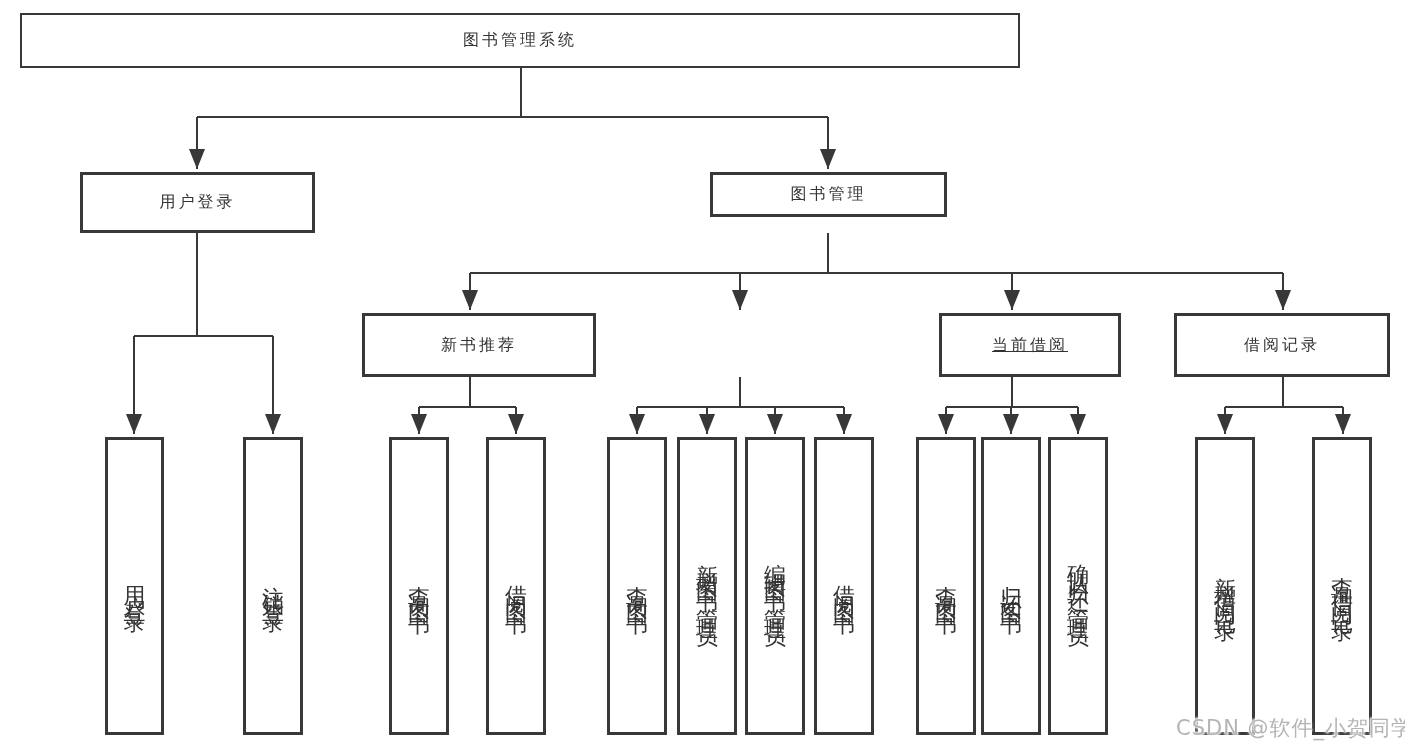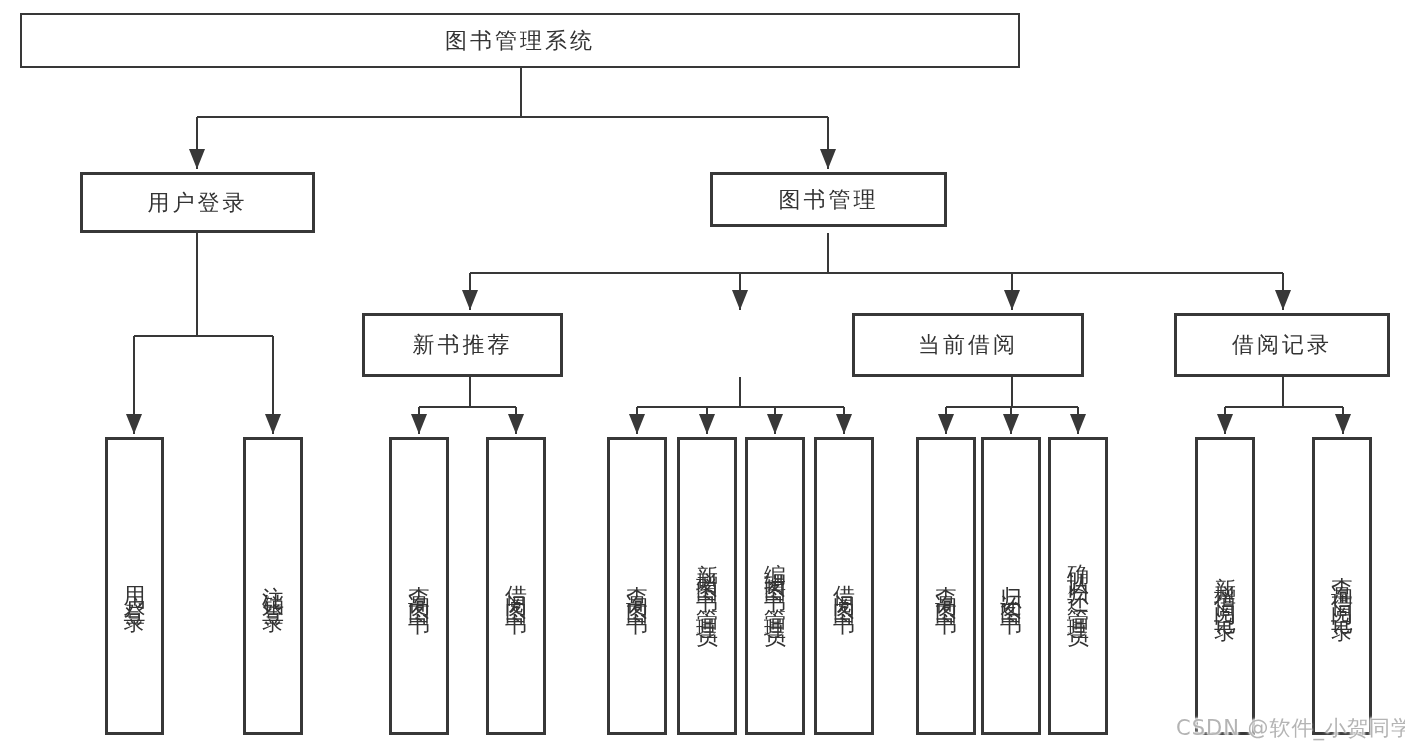--- a/index.html
+++ b/index.html
@@ -31,21 +31,21 @@
   }
   #connectors .ah-fill { fill: var(--line); stroke: none; }
   .box {
     position: absolute;
     box-sizing: border-box;
     border: 3px solid var(--line);
     background: var(--bg);
     display: flex;
     align-items: center;
     justify-content: center;
-    font-size: 22px;
+    font-size: 16px;
     letter-spacing: 3px;
     color: var(--text);
     text-align: center;
     z-index: 2;
   }
   .box.root { border-width: 2px; }
   .box.vbox {
     writing-mode: vertical-rl;
     text-orientation: mixed;
     letter-spacing: 9px;
@@ -110,24 +110,24 @@
     <line x1="946" y1="407" x2="946" y2="434" marker-end="url(#ah)"></line>
     <line x1="1011" y1="407" x2="1011" y2="434" marker-end="url(#ah)"></line>
     <line x1="1078" y1="407" x2="1078" y2="434" marker-end="url(#ah)"></line>
     <line x1="1225" y1="407" x2="1225" y2="434" marker-end="url(#ah)"></line>
     <line x1="1343" y1="407" x2="1343" y2="434" marker-end="url(#ah)"></line>
   </svg>
 
   <div class="box root" style="left:20px; top:13px; width:1000px; height:55px;">图书管理系统</div>
 
   <div class="box" style="left:80px; top:172px; width:235px; height:61px;">用户登录</div>
-  <div class="box" style="left:710px; top:172px; width:237px; height:55px;">图书管理</div>
+  <div class="box" style="left:710px; top:172px; width:237px; height:45px;">图书管理</div>
 
-  <div class="box" style="left:362px; top:313px; width:201px; height:64px;">新书推荐</div>
-  <div class="box" style="left:852px; top:313px; width:232px; height:64px;">当前借阅</div>
+  <div class="box" style="left:362px; top:313px; width:234px; height:64px;">新书推荐</div>
+  <div class="box" style="left:939px; top:313px; width:182px; height:64px;text-decoration:underline;">当前借阅</div>
   <div class="box" style="left:1174px; top:313px; width:216px; height:64px;">借阅记录</div>
 
   <div class="box vbox" style="left:105px; top:437px; width:59px; height:298px;">用户登录</div>
   <div class="box vbox" style="left:243px; top:437px; width:60px; height:298px;">注销登录</div>
 
   <div class="box vbox" style="left:389px; top:437px; width:60px; height:298px;">查询图书</div>
   <div class="box vbox" style="left:486px; top:437px; width:60px; height:298px;">借阅图书</div>
 
   <div class="box vbox" style="left:607px; top:437px; width:60px; height:298px;">查询图书</div>
   <div class="box vbox" style="left:677px; top:437px; width:60px; height:298px;">新增图书（管理员）</div>

